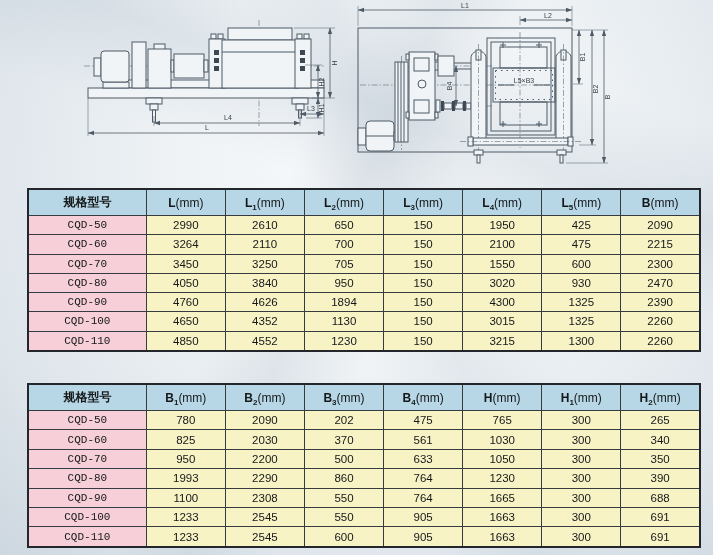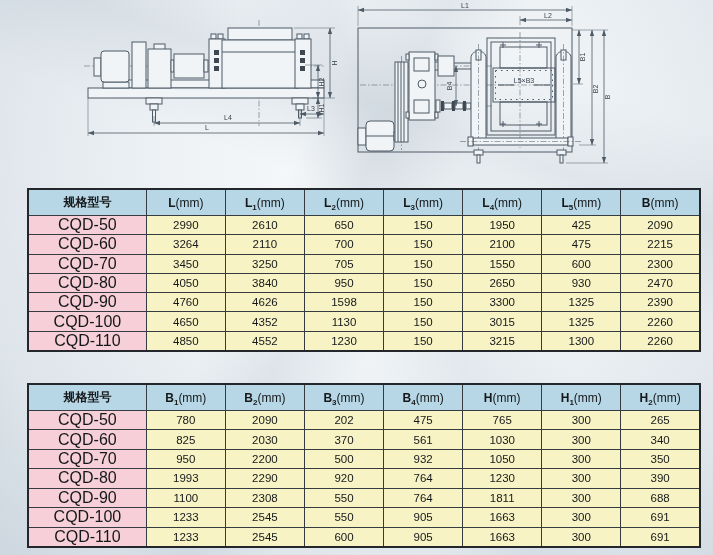--- a/index.html
+++ b/index.html
@@ -22,21 +22,21 @@
   .lb {font-size:7px;fill:#39434c;}
   .tbl{position:absolute;left:27px;width:674px;border-collapse:collapse;table-layout:fixed;
        border:2px solid #23272b;}
   #t1{top:188px;height:164px;}
   #t2{top:383px;height:165px;}
   .tbl th,.tbl td{border:1px solid var(--grid,#363b40);text-align:center;vertical-align:middle;
        padding:0;color:#15181a;}
   .tbl thead th{background:var(--header_bg,#b7d7e6);font-size:12px;font-weight:bold;height:25px;}
   .tbl thead th .unit{font-weight:normal;}
   .tbl sub{font-size:8px;line-height:0;}
-  .model-cell{background:var(--model_bg,#f6cfd8);font-size:16px;}
+  .model-cell{background:var(--model_bg,#f6cfd8);font-size:11px;font-family:Liberation Mono, monospace;}
   .value-cell{background:var(--value_bg,#f8f3c5);font-size:11.5px;}
 </style>
 </head>
 <body>
 
 <div class="page">
 
   <svg style="position:absolute;left:26px;top:6px" width="322" height="172" viewBox="0 0 322 172">
     <defs>
       <marker id="a1" viewBox="0 0 10 10" refX="9.5" refY="5" markerWidth="8" markerHeight="8" orient="auto-start-reverse">
@@ -326,31 +326,31 @@
           <td class="value-cell">1550</td>
           <td class="value-cell">600</td>
           <td class="value-cell">2300</td>
         </tr>
         <tr>
           <td class="model-cell">CQD-80</td>
           <td class="value-cell">4050</td>
           <td class="value-cell">3840</td>
           <td class="value-cell">950</td>
           <td class="value-cell">150</td>
-          <td class="value-cell">2650</td>
+          <td class="value-cell">3020</td>
           <td class="value-cell">930</td>
           <td class="value-cell">2470</td>
         </tr>
         <tr>
           <td class="model-cell">CQD-90</td>
           <td class="value-cell">4760</td>
           <td class="value-cell">4626</td>
-          <td class="value-cell">1598</td>
-          <td class="value-cell">150</td>
-          <td class="value-cell">3300</td>
+          <td class="value-cell">1894</td>
+          <td class="value-cell">150</td>
+          <td class="value-cell">4300</td>
           <td class="value-cell">1325</td>
           <td class="value-cell">2390</td>
         </tr>
         <tr>
           <td class="model-cell">CQD-100</td>
           <td class="value-cell">4650</td>
           <td class="value-cell">4352</td>
           <td class="value-cell">1130</td>
           <td class="value-cell">150</td>
           <td class="value-cell">3015</td>
@@ -412,42 +412,42 @@
           <td class="value-cell">561</td>
           <td class="value-cell">1030</td>
           <td class="value-cell">300</td>
           <td class="value-cell">340</td>
         </tr>
         <tr>
           <td class="model-cell">CQD-70</td>
           <td class="value-cell">950</td>
           <td class="value-cell">2200</td>
           <td class="value-cell">500</td>
-          <td class="value-cell">932</td>
+          <td class="value-cell">633</td>
           <td class="value-cell">1050</td>
           <td class="value-cell">300</td>
           <td class="value-cell">350</td>
         </tr>
         <tr>
           <td class="model-cell">CQD-80</td>
           <td class="value-cell">1993</td>
           <td class="value-cell">2290</td>
-          <td class="value-cell">920</td>
+          <td class="value-cell">860</td>
           <td class="value-cell">764</td>
           <td class="value-cell">1230</td>
           <td class="value-cell">300</td>
           <td class="value-cell">390</td>
         </tr>
         <tr>
           <td class="model-cell">CQD-90</td>
           <td class="value-cell">1100</td>
           <td class="value-cell">2308</td>
           <td class="value-cell">550</td>
           <td class="value-cell">764</td>
-          <td class="value-cell">1811</td>
+          <td class="value-cell">1665</td>
           <td class="value-cell">300</td>
           <td class="value-cell">688</td>
         </tr>
         <tr>
           <td class="model-cell">CQD-100</td>
           <td class="value-cell">1233</td>
           <td class="value-cell">2545</td>
           <td class="value-cell">550</td>
           <td class="value-cell">905</td>
           <td class="value-cell">1663</td>

